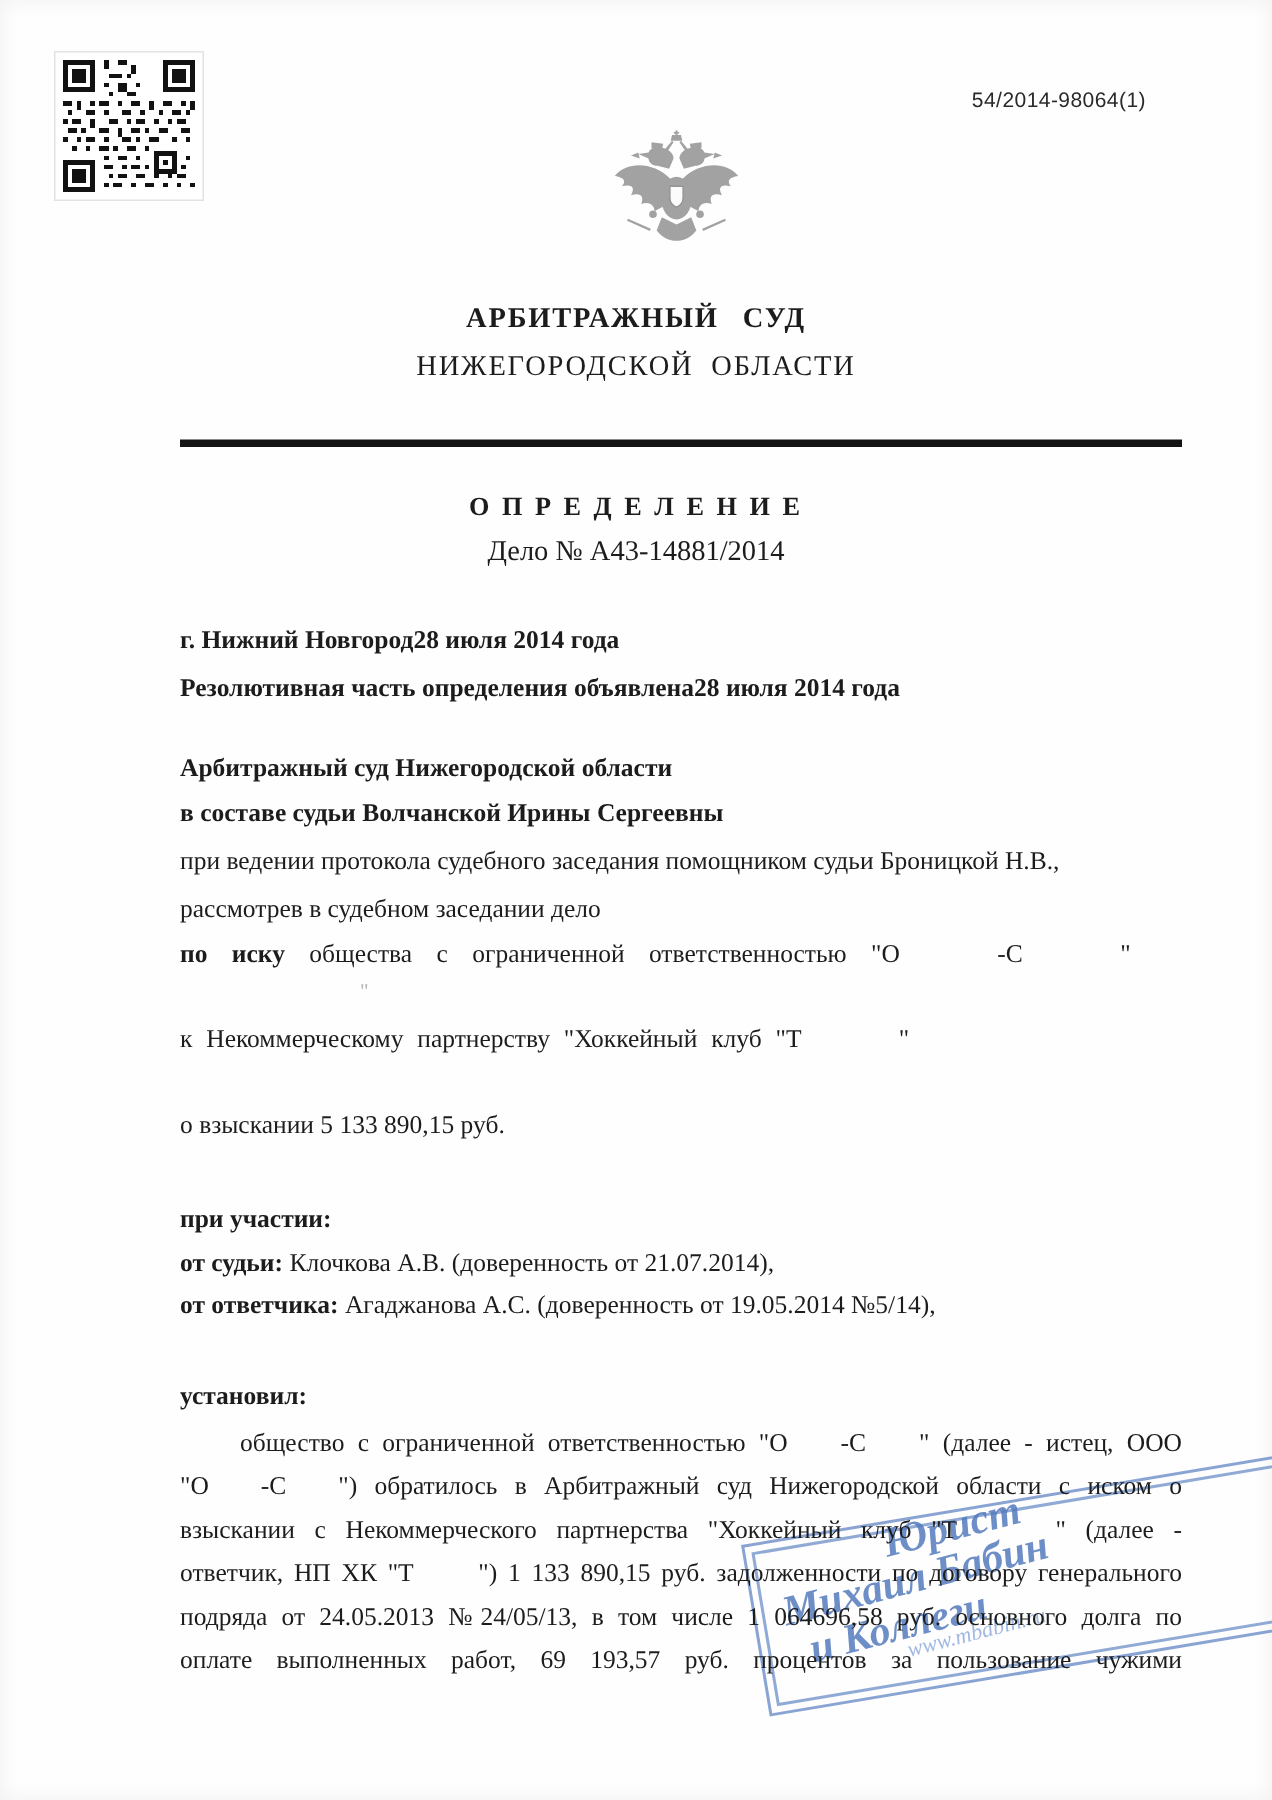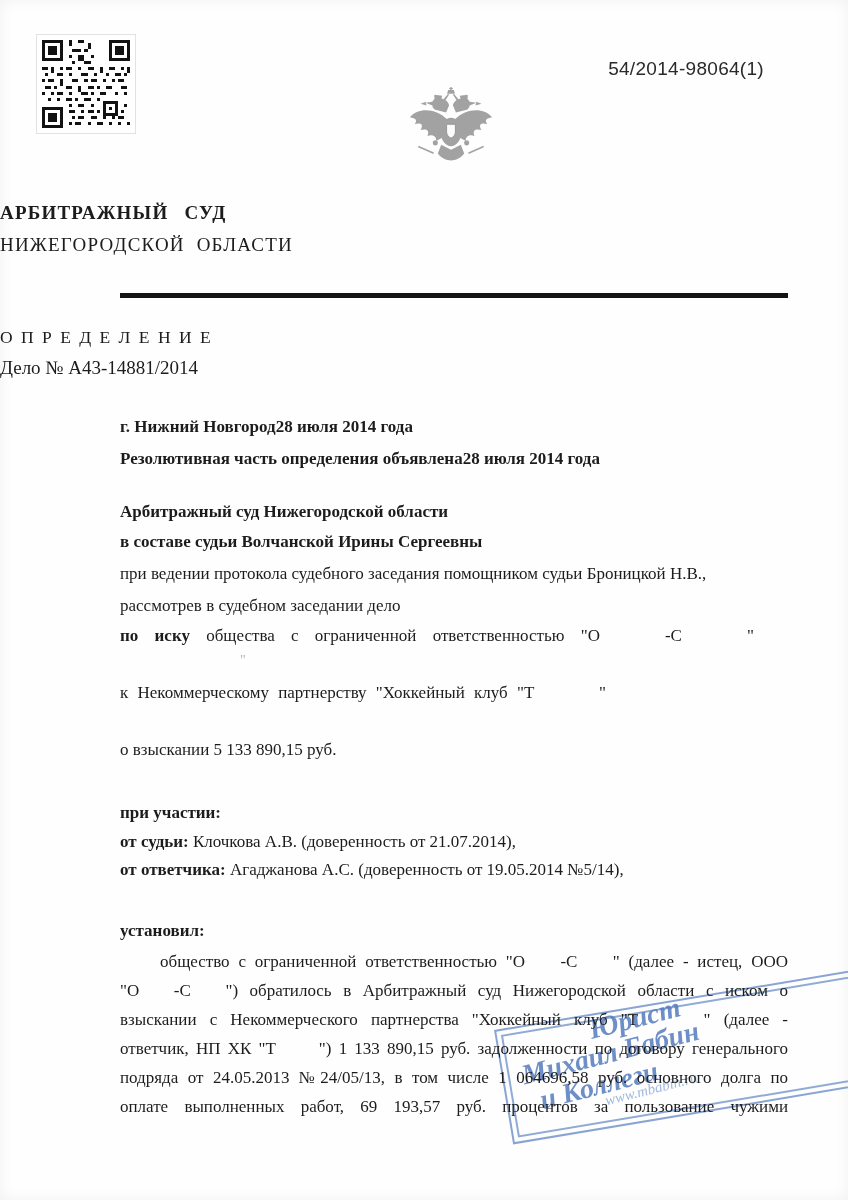--- a/index.html
+++ b/index.html
@@ -5,31 +5,31 @@
   html,body{margin:0;padding:0}
   body{
     width:848px;height:1200px;position:relative;background:#ffffff;
     font-family:"Liberation Serif","DejaVu Serif",serif;color:#1c1c1c;
     overflow:hidden;
   }
   .page{position:absolute;inset:0;background:#fefefe;box-shadow:inset 0 0 14px rgba(0,0,0,0.06)}
   .abs{position:absolute}
   .t{font-size:17px;line-height:24px}
   .b{font-weight:bold}
-  .center{left:0;right:0;text-align:left}
+  .center{left:0;right:0;text-align:center}
   .row{left:120px;width:668px;display:flex;justify-content:flex-start}
   .ln{left:120px;width:668px}
   .jl{text-align:justify;text-align-last:justify}
-  .case-ref{top:58px;right:84px;font-family:"Liberation Sans","DejaVu Sans",sans-serif;font-size:19px;color:#2a2a2a;letter-spacing:.3px}
+  .case-ref{top:58px;right:84px;font-family:"Liberation Sans","DejaVu Sans",sans-serif;font-size:14px;color:#2a2a2a;letter-spacing:.3px}
   .qr{top:34px;left:36px;width:100px;height:100px;background:#fff;border:1px solid #e2e2e2;padding:5px;box-sizing:border-box}
   .emblem{top:86px;left:402px;width:98px;height:98px;opacity:.82}
   .court1{top:202px;font-size:19px;font-weight:bold;letter-spacing:1.2px;word-spacing:10px}
   .court2{top:234px;font-size:19px;font-weight:normal;letter-spacing:1.2px;word-spacing:6px}
   .rule{top:293px;left:120px;width:668px;height:5px;background:#141414}
-  .doc-type{top:327px;font-size:17.5px;font-weight:normal;letter-spacing:2px}
+  .doc-type{top:327px;font-size:17.5px;font-weight:bold;letter-spacing:2px}
   .case-number{top:357px;font-size:19px;font-weight:normal}
   .city-row{top:415px}
   .res-row{top:447px}
   .intro1{top:500px}
   .intro2{top:530px}
   .intro3{top:562px}
   .intro4{top:594px}
   .claim-by{top:624px;word-spacing:12px}
   .claim-by .trail{color:#b3b3b3;font-size:14px;margin-left:120px}
   .claim-against{top:681px;word-spacing:5px}

